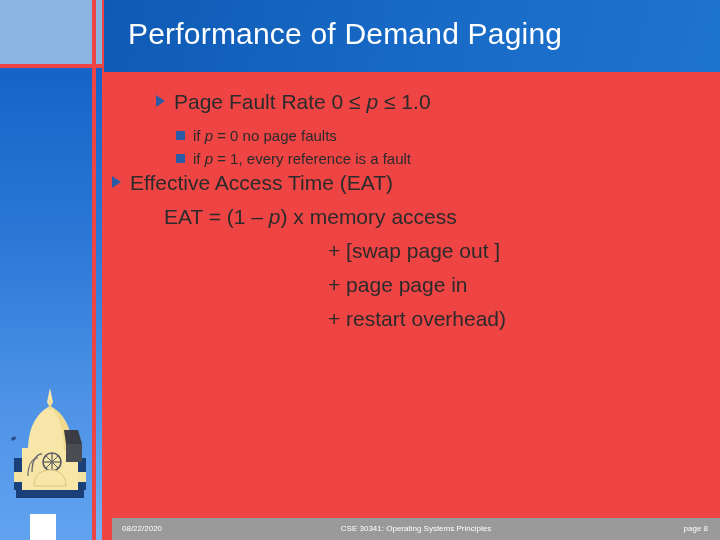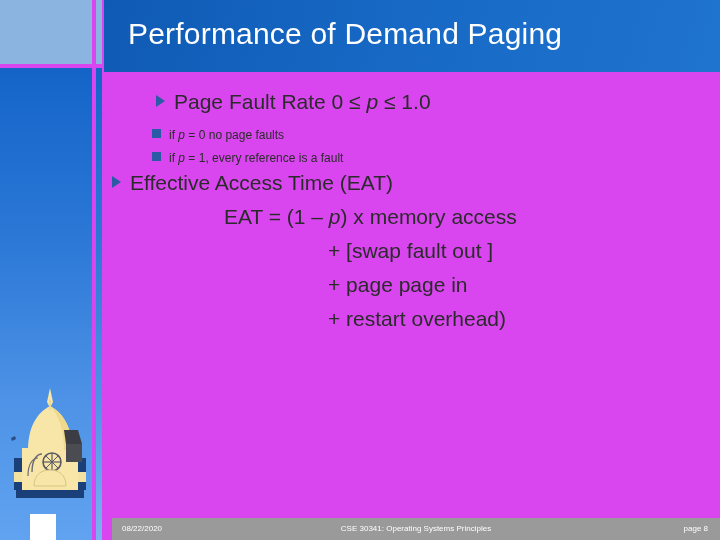--- a/index.html
+++ b/index.html
@@ -8,21 +8,21 @@
     background: #ffffff;
   }
   body {
     font-family: "Liberation Sans", sans-serif;
   }
   #slide {
     position: relative;
     width: 720px;
     height: 540px;
     overflow: hidden;
-    background: #d946ef;
+    background: #ef4444;
   }
 
   
   .left-top-block {
     position: absolute;
     left: 0; top: 0;
     width: 92px; height: 64px;
     background: #8cb4e0;
   }
   .left-main-panel {
@@ -96,24 +96,24 @@
     display: inline-block;
     width: 0; height: 0;
     border-left: 9px solid #2c5ba6;
     border-top: 6px solid transparent;
     border-bottom: 6px solid transparent;
     margin-right: 9px;
     vertical-align: 2px;
   }
   .lvl2 {
     position: relative;
-    font-size: 12px;
+    font-size: 15px;
     line-height: 21px;
     color: #2b2b2b;
-    margin-left: 40px;
+    margin-left: 64px;
     white-space: nowrap;
   }
   .sq {
     display: inline-block;
     width: 9px; height: 9px;
     background: #2c5ba6;
     margin-right: 8px;
     vertical-align: 1px;
   }
   .it { font-style: italic; }
@@ -216,25 +216,25 @@
     </div>
 
     <div class="lvl2" style="margin-top:2px;">
       <span class="sq"></span><span><span>if </span><span class="it">p</span><span> = 1, every reference is a fault</span></span>
     </div>
 
     <div class="lvl1" style="">
       <span class="tri"></span><span><span>Effective Access Time (EAT)</span></span>
     </div>
 
-    <div class="eat-line" style="margin-left:112px; margin-top:4px;">
+    <div class="eat-line" style="margin-left:52px; margin-top:4px;">
       <span><span>EAT = (1 – </span><span class="it">p</span><span>) x memory access</span></span>
     </div>
     <div class="eat-line" style="margin-left:216px;">
-      <span><span>+ [swap fault out ]</span></span>
+      <span><span>+ [swap page out ]</span></span>
     </div>
     <div class="eat-line" style="margin-left:216px;">
       <span><span>+ page page in</span></span>
     </div>
     <div class="eat-line" style="margin-left:216px;">
       <span><span>+ restart overhead)</span></span>
     </div>
 
   </div>
 

